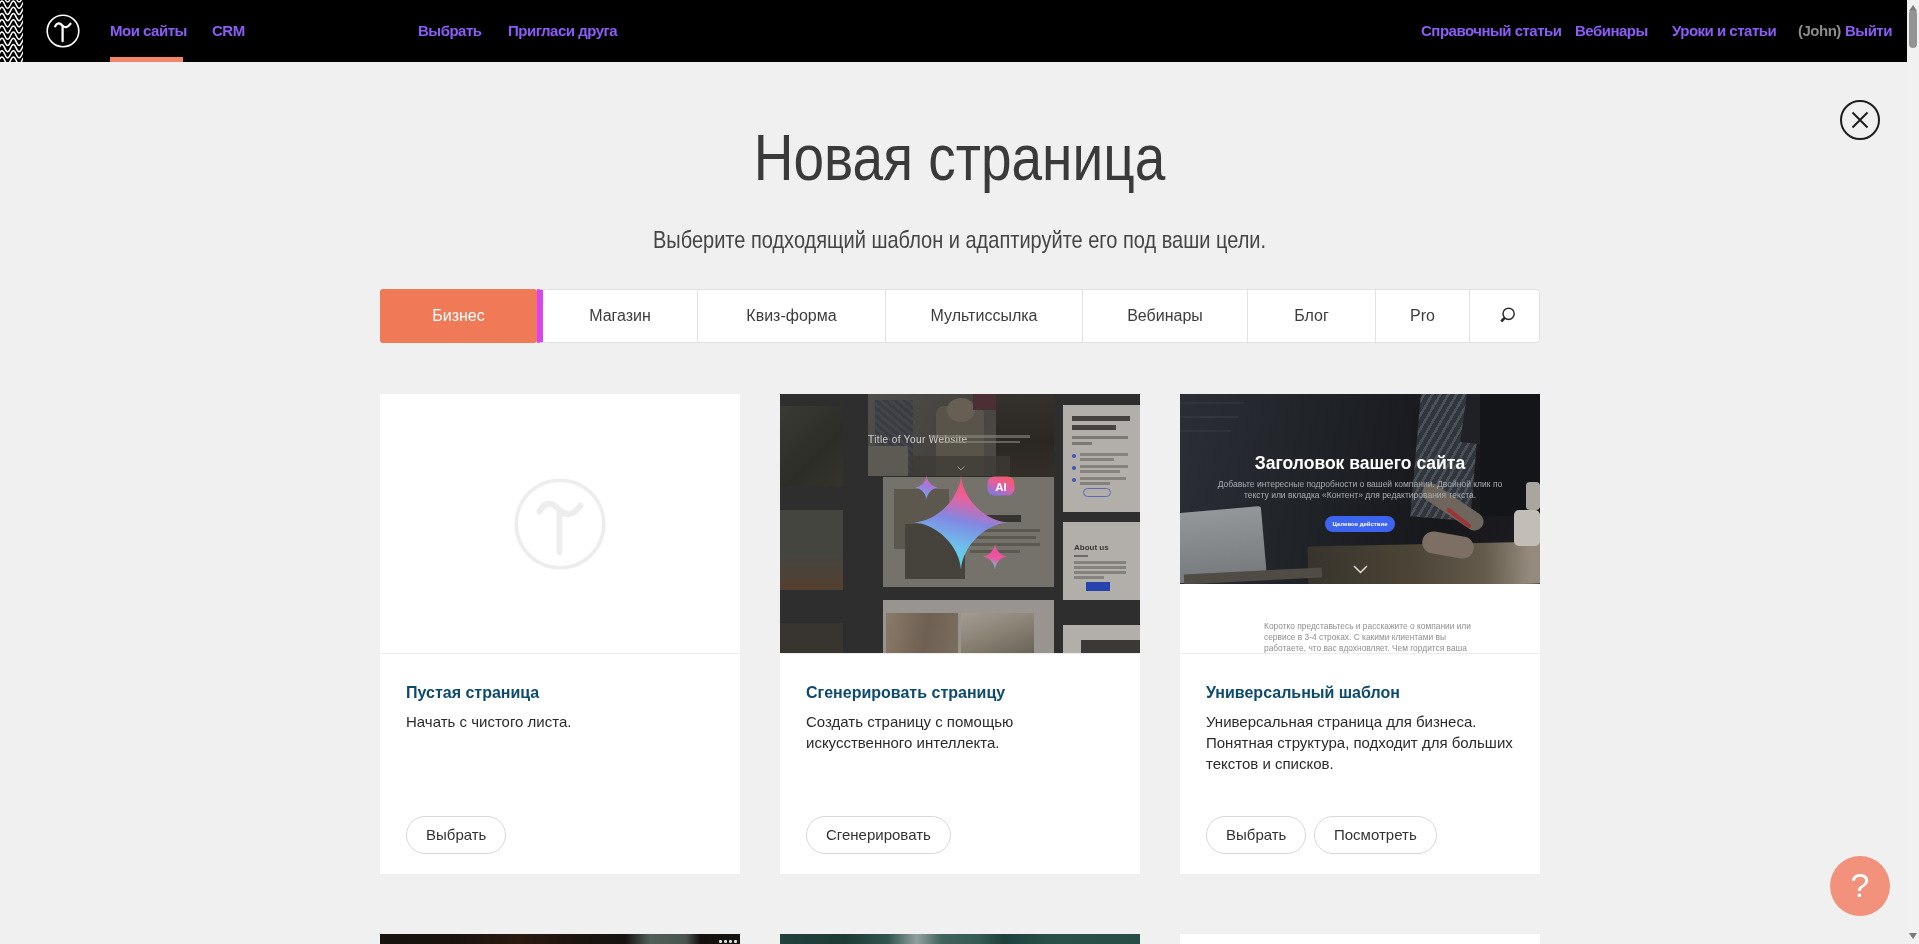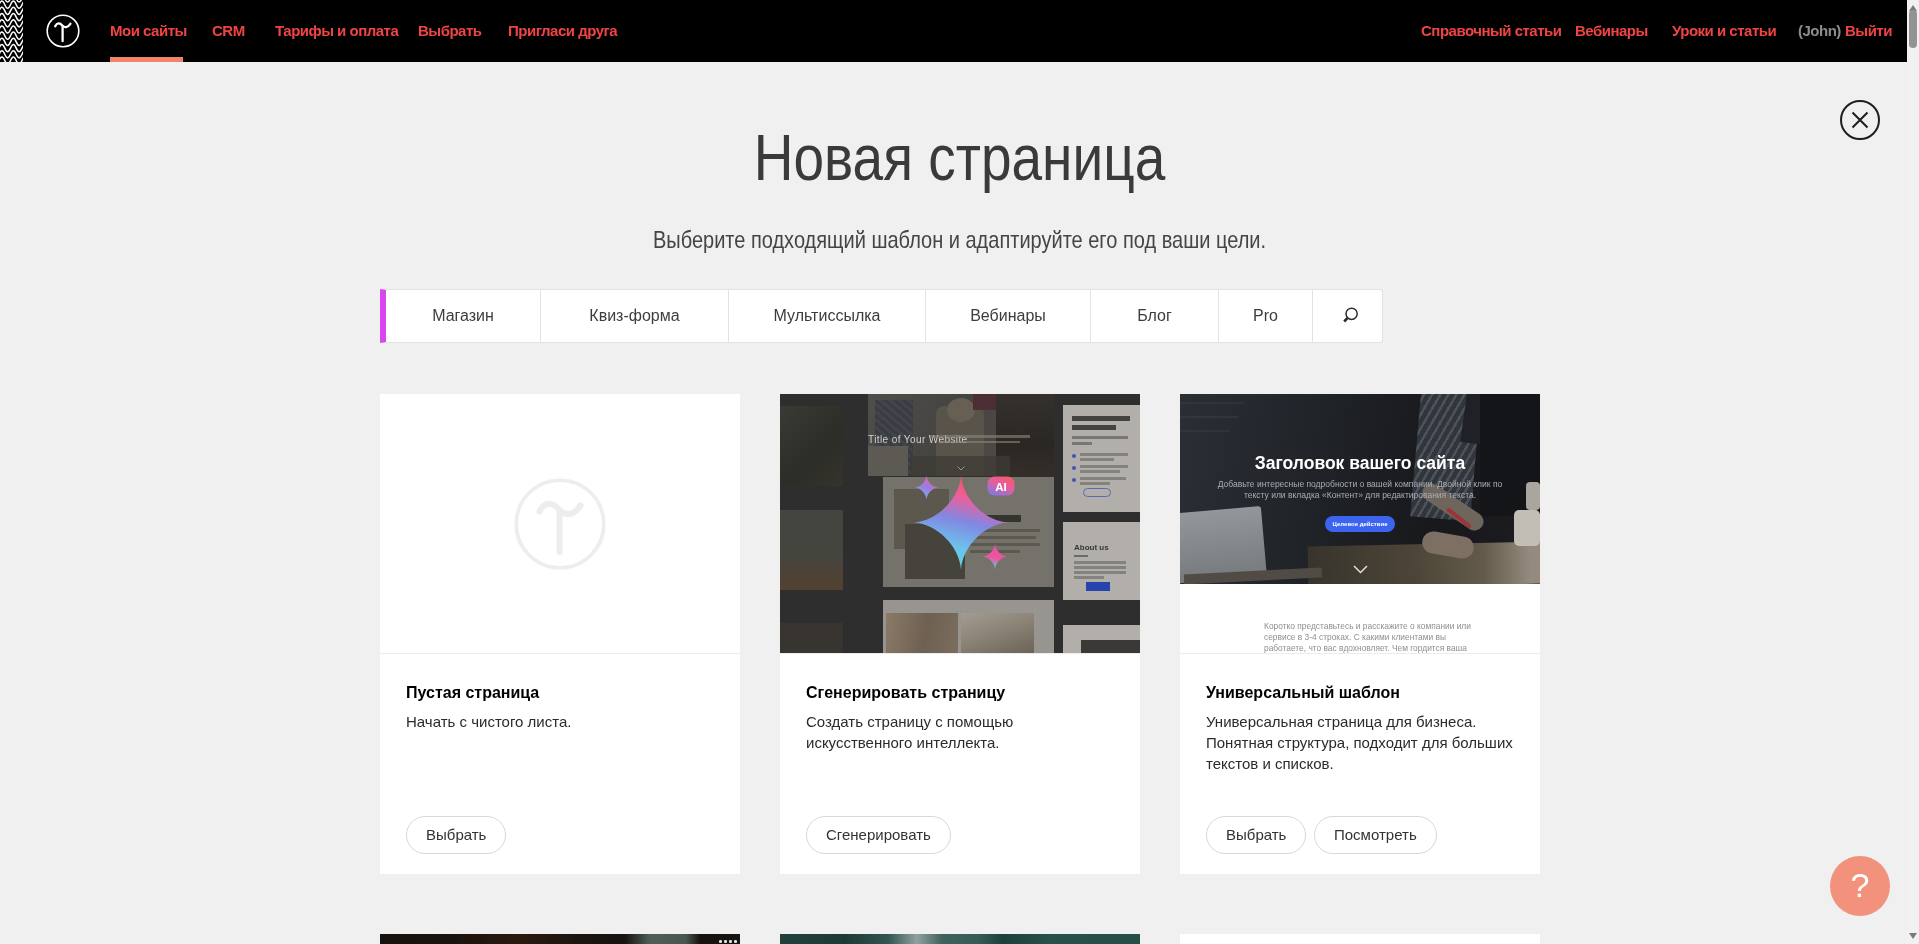--- a/index.html
+++ b/index.html
@@ -3,21 +3,21 @@
 <meta charset="utf-8">
 <title>Новая страница</title>
 <style>
   * { margin:0; padding:0; box-sizing:border-box; }
   html,body { width:1919px; height:944px; overflow:hidden; background:#f0f0f0;
     font-family:"Liberation Sans", sans-serif; }
   .abs { position:absolute; }
 
   
   #header { position:absolute; left:0; top:0; width:1907px; height:62px; background:#000; }
-  .navitem { position:absolute; top:0; height:62px; line-height:62px; color:#ef4444;
+  .navitem { position:absolute; top:0; height:62px; line-height:62px; color:#8b5cf6;
     font-size:15px; font-weight:bold; white-space:nowrap; letter-spacing:-0.5px; }
   #underline { position:absolute; left:110px; top:57px; width:73px; height:5px; background:#f2846a; }
   .gray { color:#8c8c8c; }
 
   
   #closebtn { position:absolute; left:1840px; top:100px; }
 
   
   #h1 { position:absolute; left:0; top:122px; width:1919px; text-align:center;
     font-size:55px; line-height:60px; font-weight:400; color:#3a3a3a;
@@ -29,21 +29,21 @@
   #tabs { position:absolute; left:380px; top:289px; width:1160px; height:54px; display:flex; }
   .tab { background:#fff; border:1px solid #e2e2e2; border-left:none; color:#3d3d3d;
     font-size:16px; display:flex; align-items:center; justify-content:center; height:54px; }
   .tab.first { border-left:6px solid #d946ef; }
   .tab.active { background:#f07a58; color:#fff; border:none; border-radius:3px; }
 
   
   .card { position:absolute; top:394px; width:360px; height:480px; background:#fff; }
   .preview { position:absolute; left:0; top:0; width:360px; height:260px; overflow:hidden;
     border-bottom:1px solid #ececec; }
-  .cardtitle { position:absolute; left:26px; top:684px; font-size:16px; font-weight:bold; color:#000000; }
+  .cardtitle { position:absolute; left:26px; top:684px; font-size:16px; font-weight:bold; color:#0c4a6e; }
   .carddesc { position:absolute; left:26px; font-size:15px; color:#2b2b2b; line-height:21px; }
   .btn { position:absolute; height:38px; line-height:36px; border:1px solid #d8d8d8;
     border-radius:20px; background:#fff; font-size:15px; color:#333; text-align:center;
     display:inline-block; padding:0 19px; }
 
   
   #help { position:absolute; left:1830px; top:856px; width:60px; height:60px; border-radius:50%;
     background:#f2927d; color:#fff; font-size:34px; font-weight:400; text-align:center; line-height:58px; }
   #sbar { position:absolute; left:1907px; top:0; width:12px; height:944px; background:#f1f1f1; }
   #sthumb { position:absolute; left:2px; top:10px; width:8px; height:38px; background:#939393; border-radius:4px; }
@@ -67,40 +67,40 @@
     <path d="M-1,54.3 C1.1,49.5 2.7,49.5 4.8,54.3 C6.8,59.1 8.4,59.1 10.5,54.3 C12.6,49.5 14.2,49.5 16.2,54.3 C18.3,59.1 19.9,59.1 22.0,54.3 C24.1,49.5 25.7,49.5 27.8,54.3" fill="none" stroke="#fff" stroke-width="1.5"></path>
     <path d="M-1,60.5 C1.1,55.7 2.7,55.7 4.8,60.5 C6.8,65.3 8.4,65.3 10.5,60.5 C12.6,55.7 14.2,55.7 16.2,60.5 C18.3,65.3 19.9,65.3 22.0,60.5 C24.1,55.7 25.7,55.7 27.8,60.5" fill="none" stroke="#fff" stroke-width="1.5"></path>
   </svg>
   <svg class="abs" style="left:46px;top:14px" width="34" height="34" viewBox="0 0 34 34">
     <circle cx="17" cy="17" r="15.8" fill="none" stroke="#fff" stroke-width="1.6"></circle>
     <path d="M9.2,12.2 C11,8.6 13.8,8.6 16.3,11.4 C18.7,14 21.6,13.8 24.4,9.8" fill="none" stroke="#fff" stroke-width="2.3" stroke-linecap="round"></path>
     <path d="M16.6,12.4 L16.6,27.2" fill="none" stroke="#fff" stroke-width="2.3" stroke-linecap="round"></path>
   </svg>
   <span class="navitem" style="left:110px">Мои сайты</span>
   <span class="navitem" style="left:212px">CRM</span>
-  <span class="navitem" style="left:275px">Тарифы и оплата</span>
   <span class="navitem" style="left:418px">Выбрать</span>
   <span class="navitem" style="left:508px">Пригласи друга</span>
   <span class="navitem" style="left:1421px">Справочный статьи</span>
   <span class="navitem" style="left:1575px">Вебинары</span>
   <span class="navitem" style="left:1672px">Уроки и статьи</span>
   <span class="navitem gray" style="left:1798px">(John)</span>
   <span class="navitem" style="left:1845px">Выйти</span>
   <div id="underline"></div>
 </div>
 
 <svg id="closebtn" width="40" height="40" viewBox="0 0 40 40">
   <circle cx="20" cy="20" r="19" fill="none" stroke="#1e1e1e" stroke-width="2"></circle>
   <path d="M12.5,12.5 L27.5,27.5 M27.5,12.5 L12.5,27.5" stroke="#1e1e1e" stroke-width="2"></path>
 </svg>
 
 <div id="h1">Новая страница</div>
 <div id="sub">Выберите подходящий шаблон и адаптируйте его под ваши цели.</div>
 
 <div id="tabs">
+  <div class="tab active" style="width:157px">Бизнес</div>
   <div class="tab first" style="width:161px">Магазин</div>
   <div class="tab" style="width:188px">Квиз-форма</div>
   <div class="tab" style="width:197px">Мультиссылка</div>
   <div class="tab" style="width:165px">Вебинары</div>
   <div class="tab" style="width:128px">Блог</div>
   <div class="tab" style="width:94px">Pro</div>
   <div class="tab" style="width:70px;border-radius:0 4px 4px 0">
     <svg width="17" height="18" viewBox="0 0 17 18" style="margin-left:4px">
         <circle cx="10.6" cy="6.8" r="5.6" fill="none" stroke="#2b2b2b" stroke-width="1.5"></circle>
         <path d="M6.6,10.9 L3.2,14.5" stroke="#2b2b2b" stroke-width="2.6"></path>

